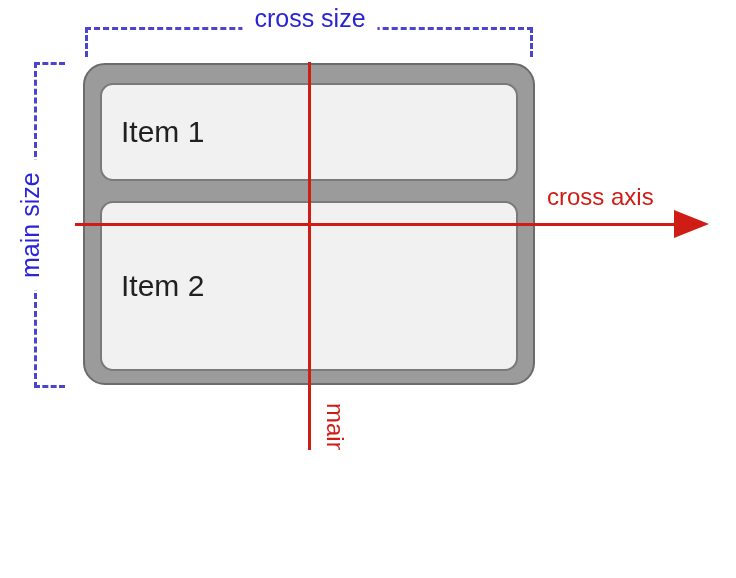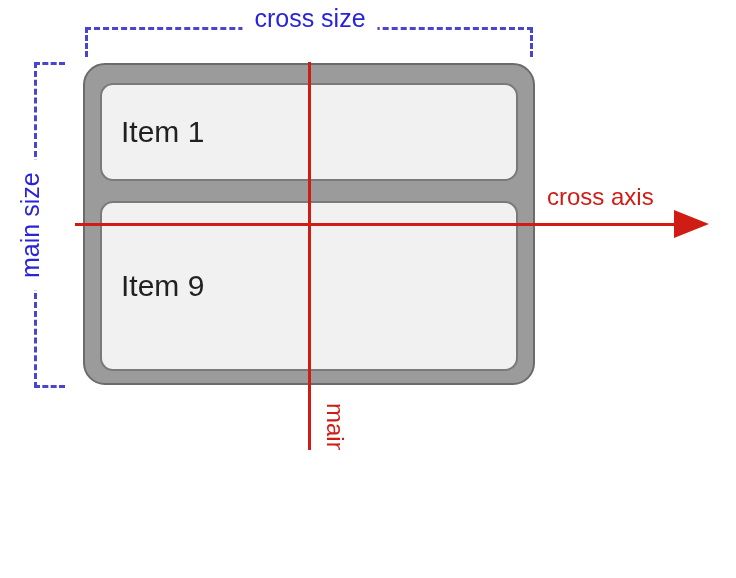--- a/index.html
+++ b/index.html
@@ -156,21 +156,21 @@
   <div class="bracket bracket-top"></div>
   <div class="bracket bracket-left"></div>
   <div class="label blue cross-size-label">cross size</div>
   <div class="label blue main-size-label">main size</div>
 
   <div class="flex-container">
     <div class="flex-item item-1">
       <span>Item 1</span>
     </div>
     <div class="flex-item item-2">
-      <span>Item 9</span>
+      <span>Item 2</span>
     </div>
   </div>
 
   <div class="axis-line cross-axis-line"></div>
   <div class="arrowhead arrow-right"></div>
   <div class="axis-line main-axis-line"></div>
   <div class="arrowhead arrow-down"></div>
   <div class="label red cross-axis-label">cross axis</div>
   <div class="label red main-axis-label">main axis</div>
 

